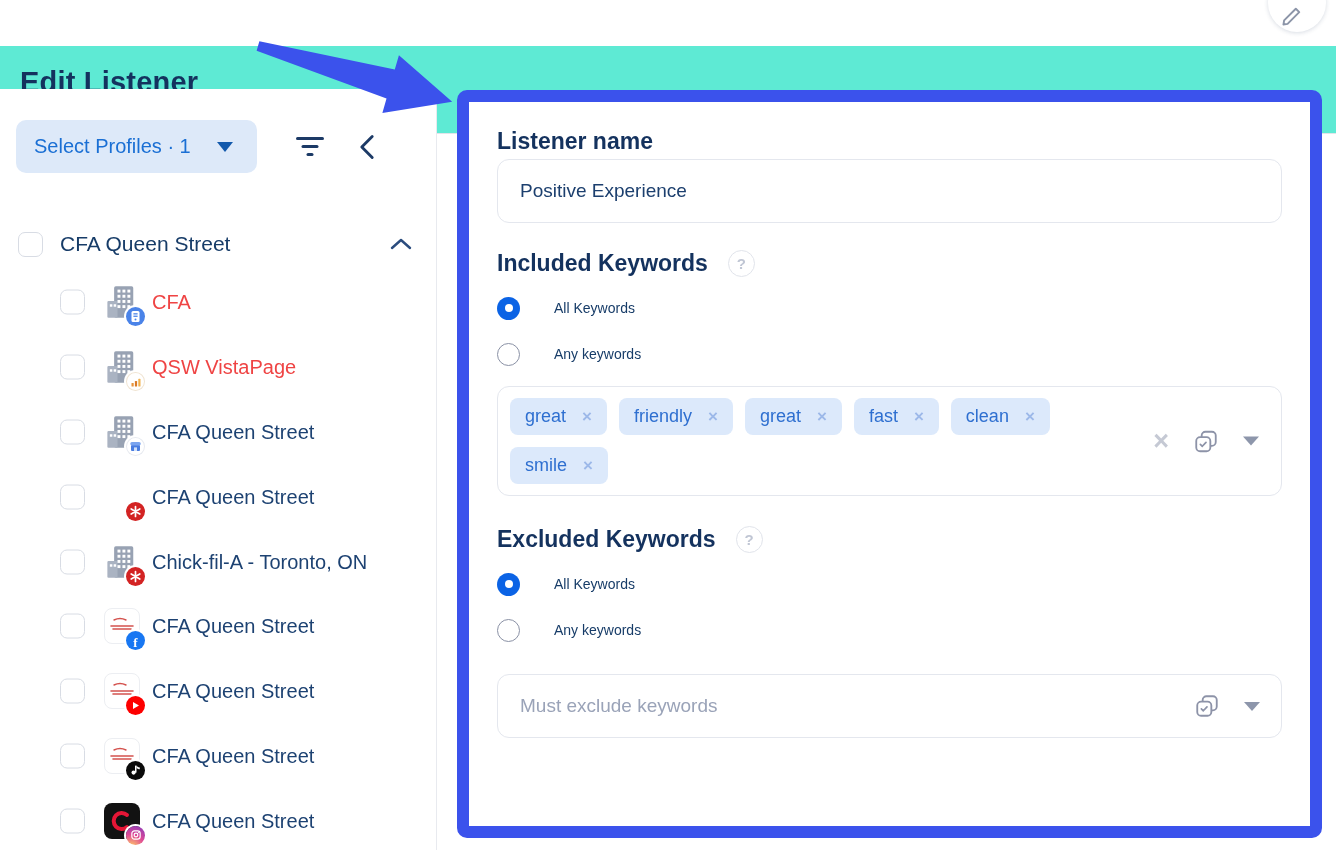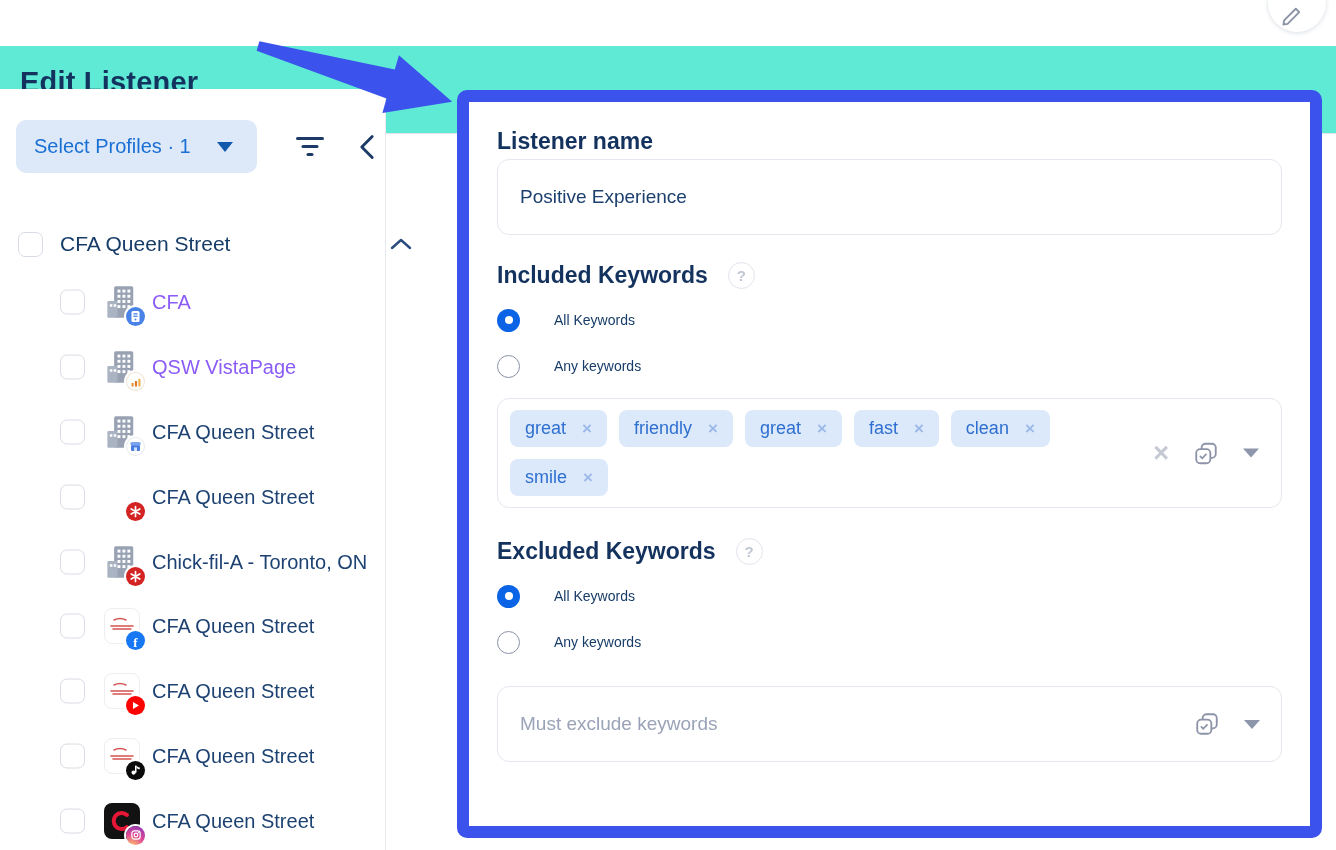--- a/index.html
+++ b/index.html
@@ -14,21 +14,21 @@
                 color:#14325e; letter-spacing:.2px; }
   .edit-fab { position:absolute; left:1268px; top:-26px; width:58px; height:58px;
               border-radius:50%; background:#fff; box-shadow:0 1px 4px rgba(40,60,100,.18); }
   .edit-fab svg { position:absolute; left:12px; top:32px; }
 
   
   .arrow-svg { position:absolute; left:0; top:0; width:1336px; height:850px;
                pointer-events:none; z-index:30; }
 
   
-  .sidebar { position:absolute; left:0; top:89px; width:386px; height:761px;
+  .sidebar { position:absolute; left:0; top:89px; width:437px; height:761px;
              background:#fff; border-right:1px solid #e8eaef; }
   .side-toolbar { position:absolute; left:16px; top:31px; display:flex; align-items:center; }
   .select-profiles { display:flex; align-items:center; gap:26px; background:#dde9f9;
                      border:none; border-radius:10px; padding:15px 24px 15px 18px;
                      cursor:pointer; }
   .select-profiles .sp-label { font-size:20px; color:#1a6fd4; font-weight:500; }
   .caret-down { width:0; height:0; border-left:8px solid transparent;
                 border-right:8px solid transparent; border-top:10px solid #1259ac; }
   .filter-btn { margin-left:36px; width:34px; height:30px; position:relative; cursor:pointer; }
   .filter-btn i { position:absolute; left:50%; transform:translateX(-50%);
@@ -46,21 +46,21 @@
   .group-label { margin-left:17px; font-size:21px; color:#173c68; flex:1; }
   .group-chevron { cursor:pointer; margin-right:6px; display:flex; }
 
   .profile-list { position:absolute; left:0; top:181px; width:436px; }
   .prow { position:relative; height:64.8px; display:flex; align-items:center; }
   .prow .cb { position:absolute; left:60px; top:50%; transform:translateY(-50%); }
   .avatar { position:absolute; left:104px; top:50%; transform:translateY(-50%);
             width:36px; height:36px; }
   .plabel { position:absolute; left:152px; top:50%; transform:translateY(-50%);
             font-size:20px; color:#1d4272; white-space:nowrap; }
-  .plabel.muted { color:#8b5cf6;text-align:center; }
+  .plabel.muted { color:#ef4444;text-align:center; }
 
   .tile { width:36px; height:36px; border-radius:8px; overflow:hidden; position:relative; }
   .tile.photo { background:
       repeating-conic-gradient(#b9a68d 0 12%, #8a7a66 0 22%, #4a4036 0 30%, #cdbfa8 0 42%);
       filter:saturate(.8); }
   .tile.logo-script { background:#fff; border:1px solid #eceef2; display:flex;
       flex-direction:column; align-items:center; justify-content:center; gap:2px; }
   .tile.logo-black { background:#121212; display:flex; align-items:center; justify-content:center; }
   .badge { position:absolute; right:-5px; bottom:-6px; width:19px; height:19px;
            border-radius:50%; display:flex; align-items:center; justify-content:center;
@@ -74,21 +74,21 @@
   .b-tiktok    { background:#0a0a0a; }
   .b-instagram { background:radial-gradient(circle at 28% 115%, #fdc468 8%, #df4996 52%, #8a3ab9 95%); }
   .b-facebook span { color:#fff; font-weight:700; font-size:13px; line-height:1;
                      font-family:"Liberation Serif", serif; margin-top:3px; }
 
   
   .panel { position:absolute; left:457px; top:90px; width:865px; height:748px;
            border:12px solid #3b52ec; border-radius:10px; background:#fff;
            padding:26px 28px 0 28px; z-index:20; }
   .field-label { font-size:23px; font-weight:600; color:#14325e; margin-bottom:4px; }
-  .text-input { width:100%; height:76px; border:1px solid #e4e7ee; border-radius:12px;
+  .text-input { width:100%; height:64px; border:1px solid #e4e7ee; border-radius:12px;
                 padding:0 22px; font-size:19px; color:#1c3f6e; background:#fff; outline:none;
                 font-family:"Liberation Sans", sans-serif; }
   .text-input::placeholder { color:#9aa3b8; }
   .section-head { display:flex; align-items:center; gap:20px; margin-top:27px; margin-bottom:17px; }
   .section-title { font-size:23px; font-weight:600; color:#14325e; }
   .help { width:27px; height:27px; border-radius:50%; border:1.6px solid #e1e4eb;
           color:#c0c6d4; font-size:15px; font-weight:700; display:flex; align-items:center;
           justify-content:center; cursor:pointer; }
   .radio-row { display:flex; align-items:center; gap:34px; height:28px; margin:0 0 18px 0; }
   .radio { width:23px; height:23px; border-radius:50%; flex:none; cursor:pointer; }

